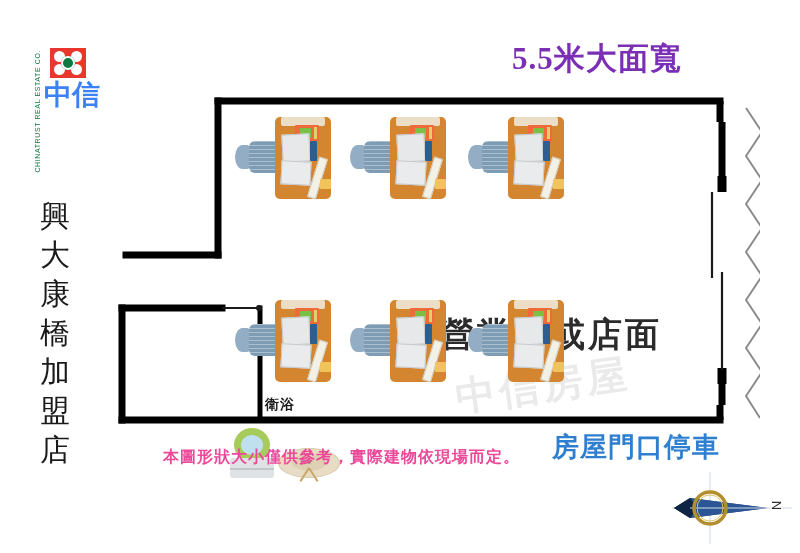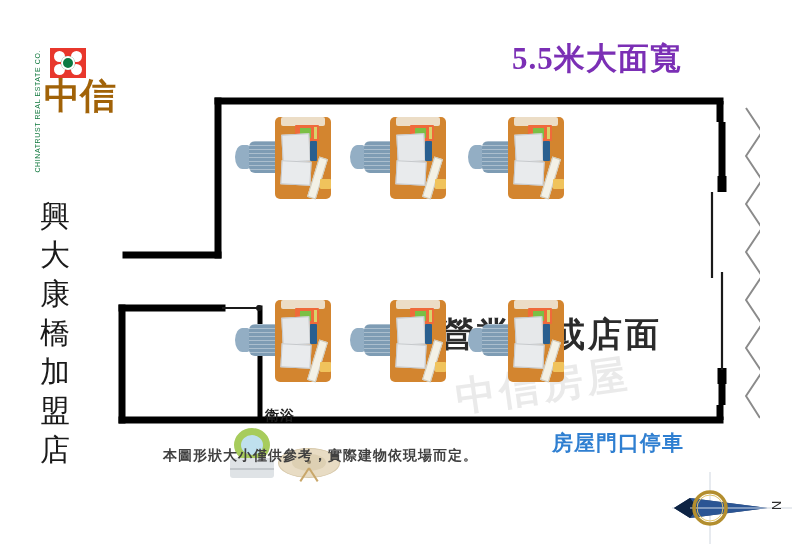--- a/index.html
+++ b/index.html
@@ -68,23 +68,23 @@
     transform: rotate(180deg);
     transform-origin: center;
   }
   #brand-cn {
     position: absolute;
     left: 30px;
     top: 34px;
     width: 72px;
     font-family: "DejaVu Serif", "Liberation Serif", serif;
     font-weight: bold;
-    font-size: 36px;
+    font-size: 28px;
     line-height: 34px;
-    color: #a16207;
+    color: #3b82f6;
     letter-spacing: 0px;
   }
   #brand-cn .row { display: block; white-space: nowrap; }
 
   #store-name {
     position: absolute;
     left: 28px;
     top: 196px;
     width: 54px;
     font-family: "DejaVu Serif", "Liberation Serif", serif;
@@ -110,21 +110,21 @@
     letter-spacing: 1px;
     -webkit-text-stroke: 1px #ffffff;
     paint-order: stroke fill;
     text-shadow:
       1.4px 0 0 #fff, -1.4px 0 0 #fff, 0 1.4px 0 #fff, 0 -1.4px 0 #fff,
       1px 1px 0 #fff, -1px -1px 0 #fff, 1px -1px 0 #fff, -1px 1px 0 #fff;
   }
   #callout-parking {
     left: 552px;
     top: 429px;
-    font-size: 21px;
+    font-size: 27px;
     color: #2f7fd1;
     letter-spacing: 1px;
     text-shadow:
       1.3px 0 0 #fff, -1.3px 0 0 #fff, 0 1.3px 0 #fff, 0 -1.3px 0 #fff,
       1px 1px 0 #fff, -1px -1px 0 #fff, 1px -1px 0 #fff, -1px 1px 0 #fff;
     text-align: right;
   }
 
   
   #plan {
@@ -162,21 +162,21 @@
     letter-spacing: 4px;
     white-space: nowrap;
     transform: rotate(-8deg);
     pointer-events: none;
   }
 
   
   #bath-label {
     position: absolute;
     left: 165px;
-    top: 327px;
+    top: 316px;
     font-family: Liberation Sans, sans-serif;
     font-weight: bold;
     font-size: 14px;
     color: #1d1d1d;
     letter-spacing: 1px;
     white-space: nowrap;
   }
 
   
   .station { position: absolute; width: 96px; height: 86px; }
@@ -329,22 +329,22 @@
   #sink .pipe i.l { transform: rotate(33deg); transform-origin: top center; }
   #sink .pipe i.r { transform: rotate(-33deg); transform-origin: top center; }
 
   
   #disclaimer {
     position: absolute;
     left: 163px;
     top: 447px;
     font-family: "DejaVu Serif", "Liberation Serif", serif;
     font-weight: bold;
-    font-size: 14px;
-    color: #404040;
+    font-size: 16px;
+    color: #ec4899;
     letter-spacing: 1px;
     white-space: nowrap;
   }
 
   
   #compass { position: absolute; left: 672px; top: 472px; width: 120px; height: 72px; }
   #compass-n {
     position: absolute;
     left: 100px; top: 26px;
     font-family: "Liberation Sans", sans-serif;

